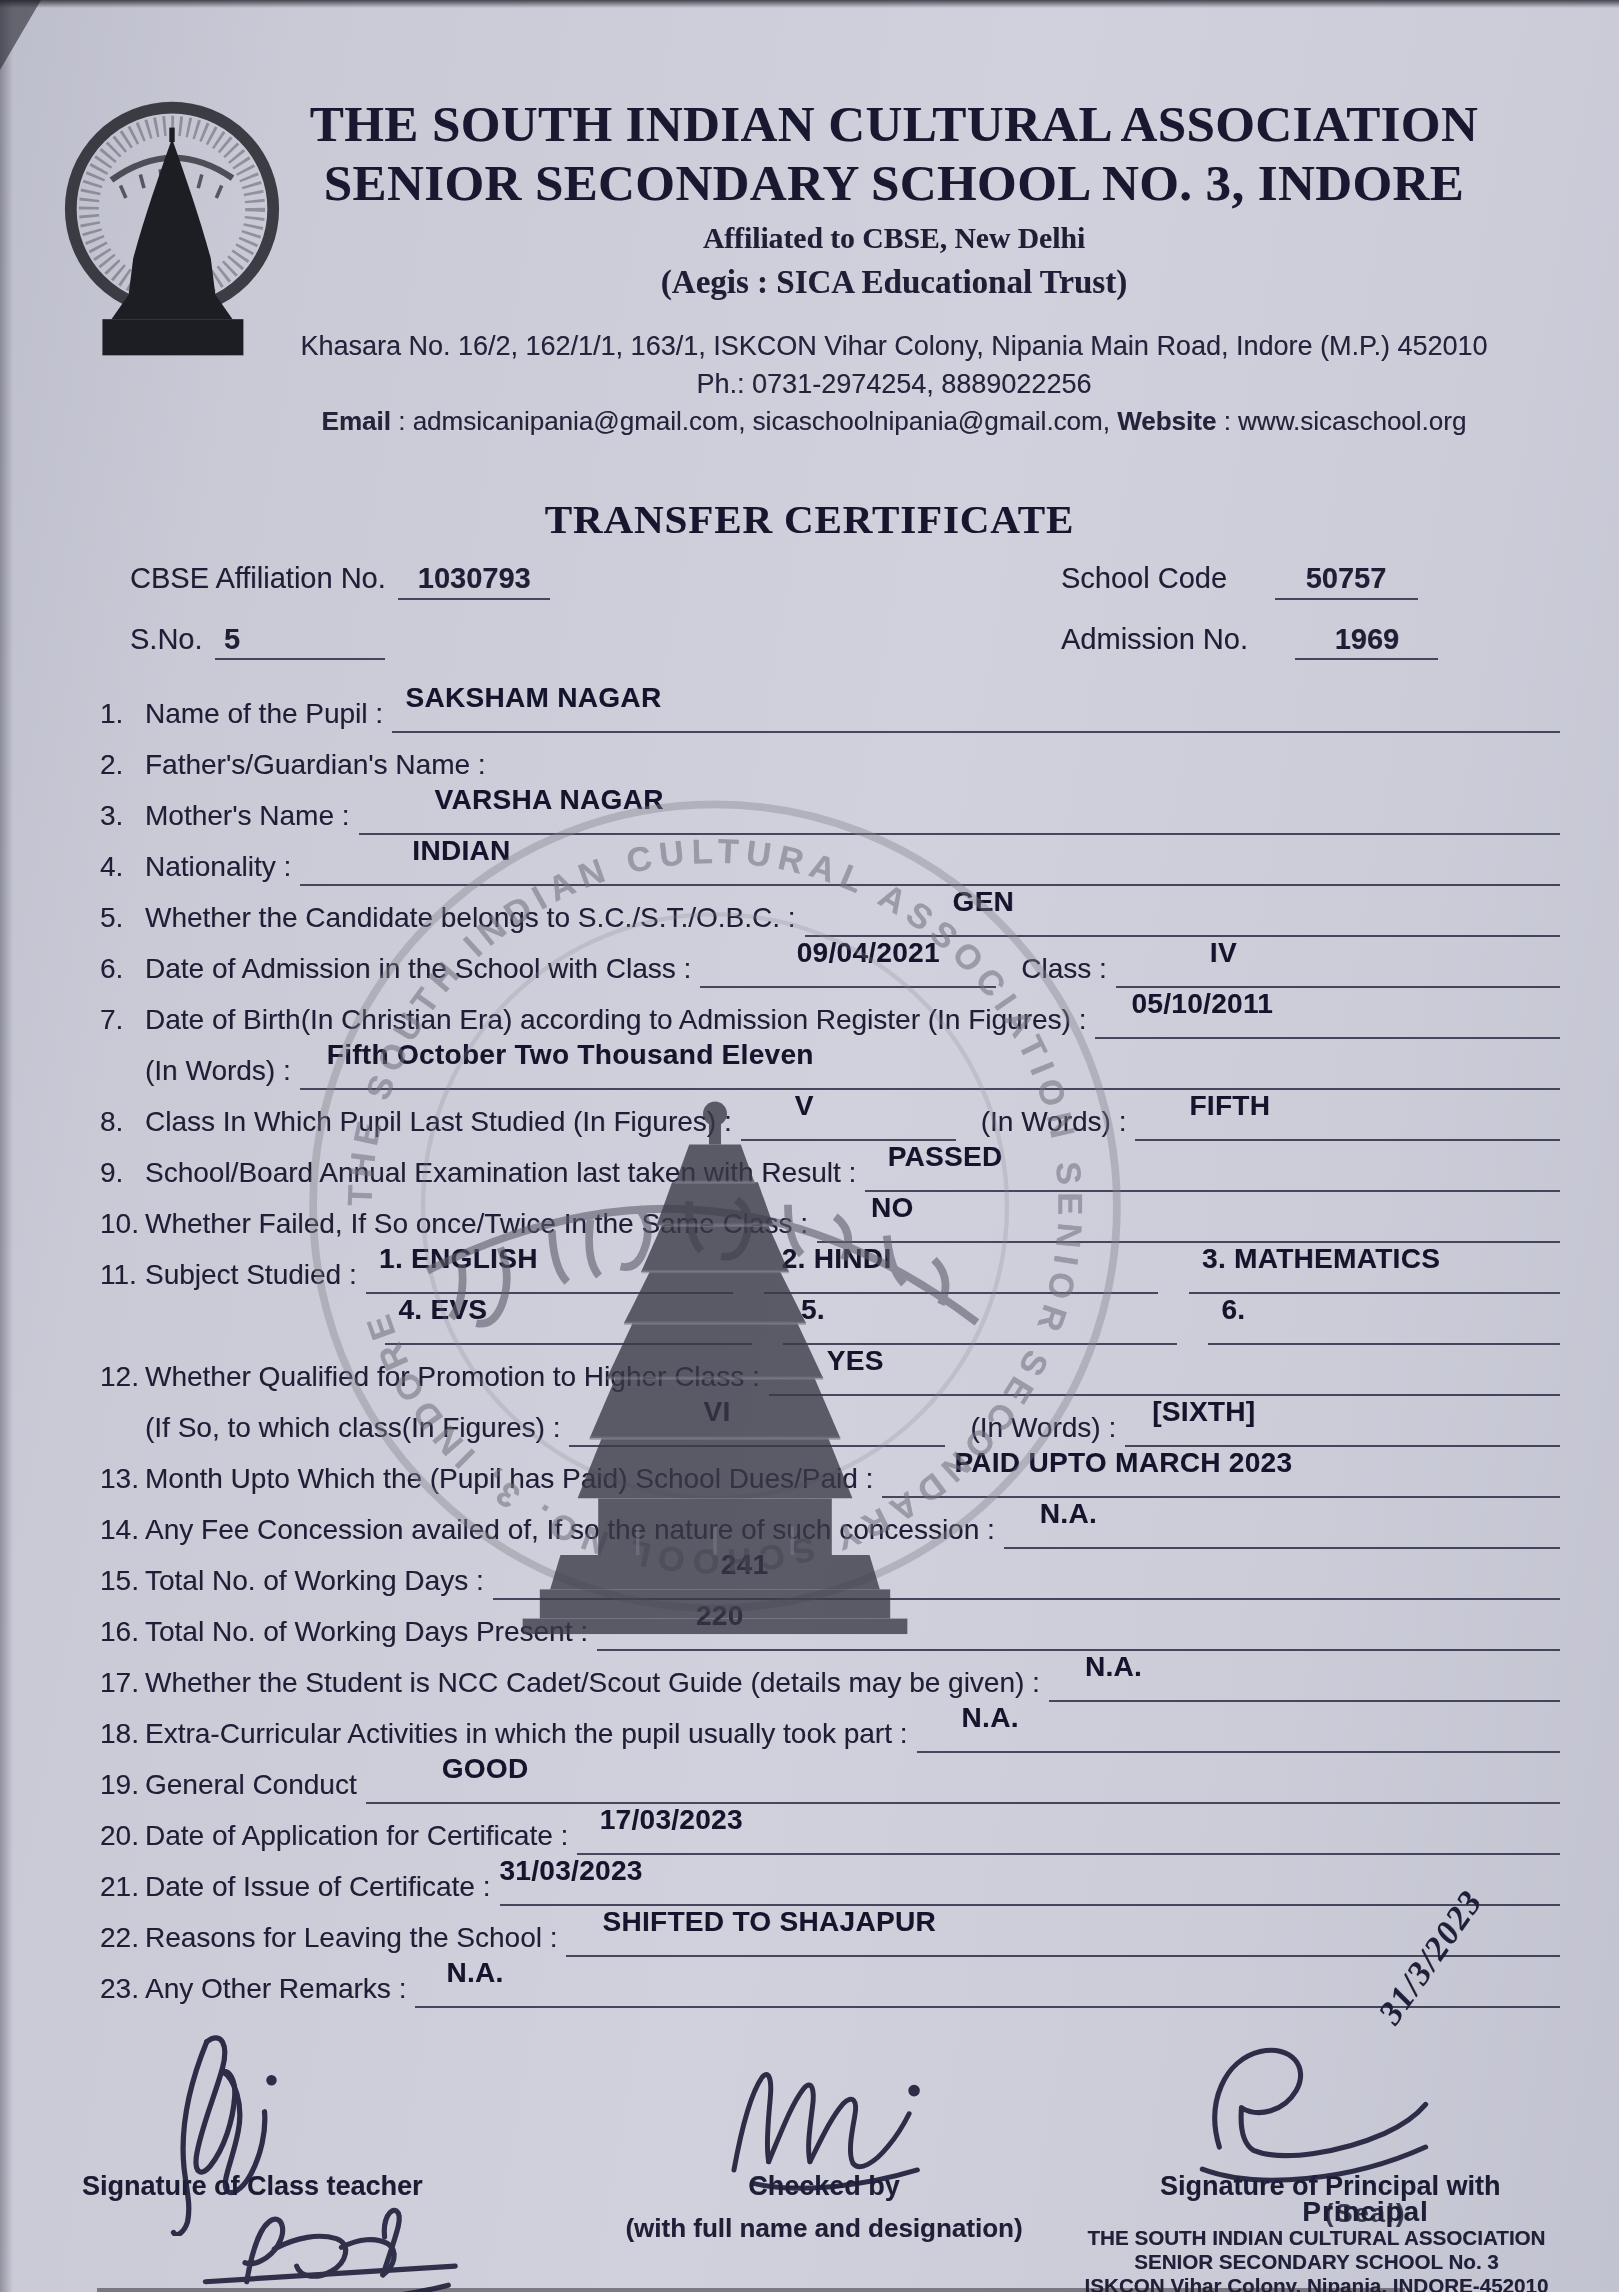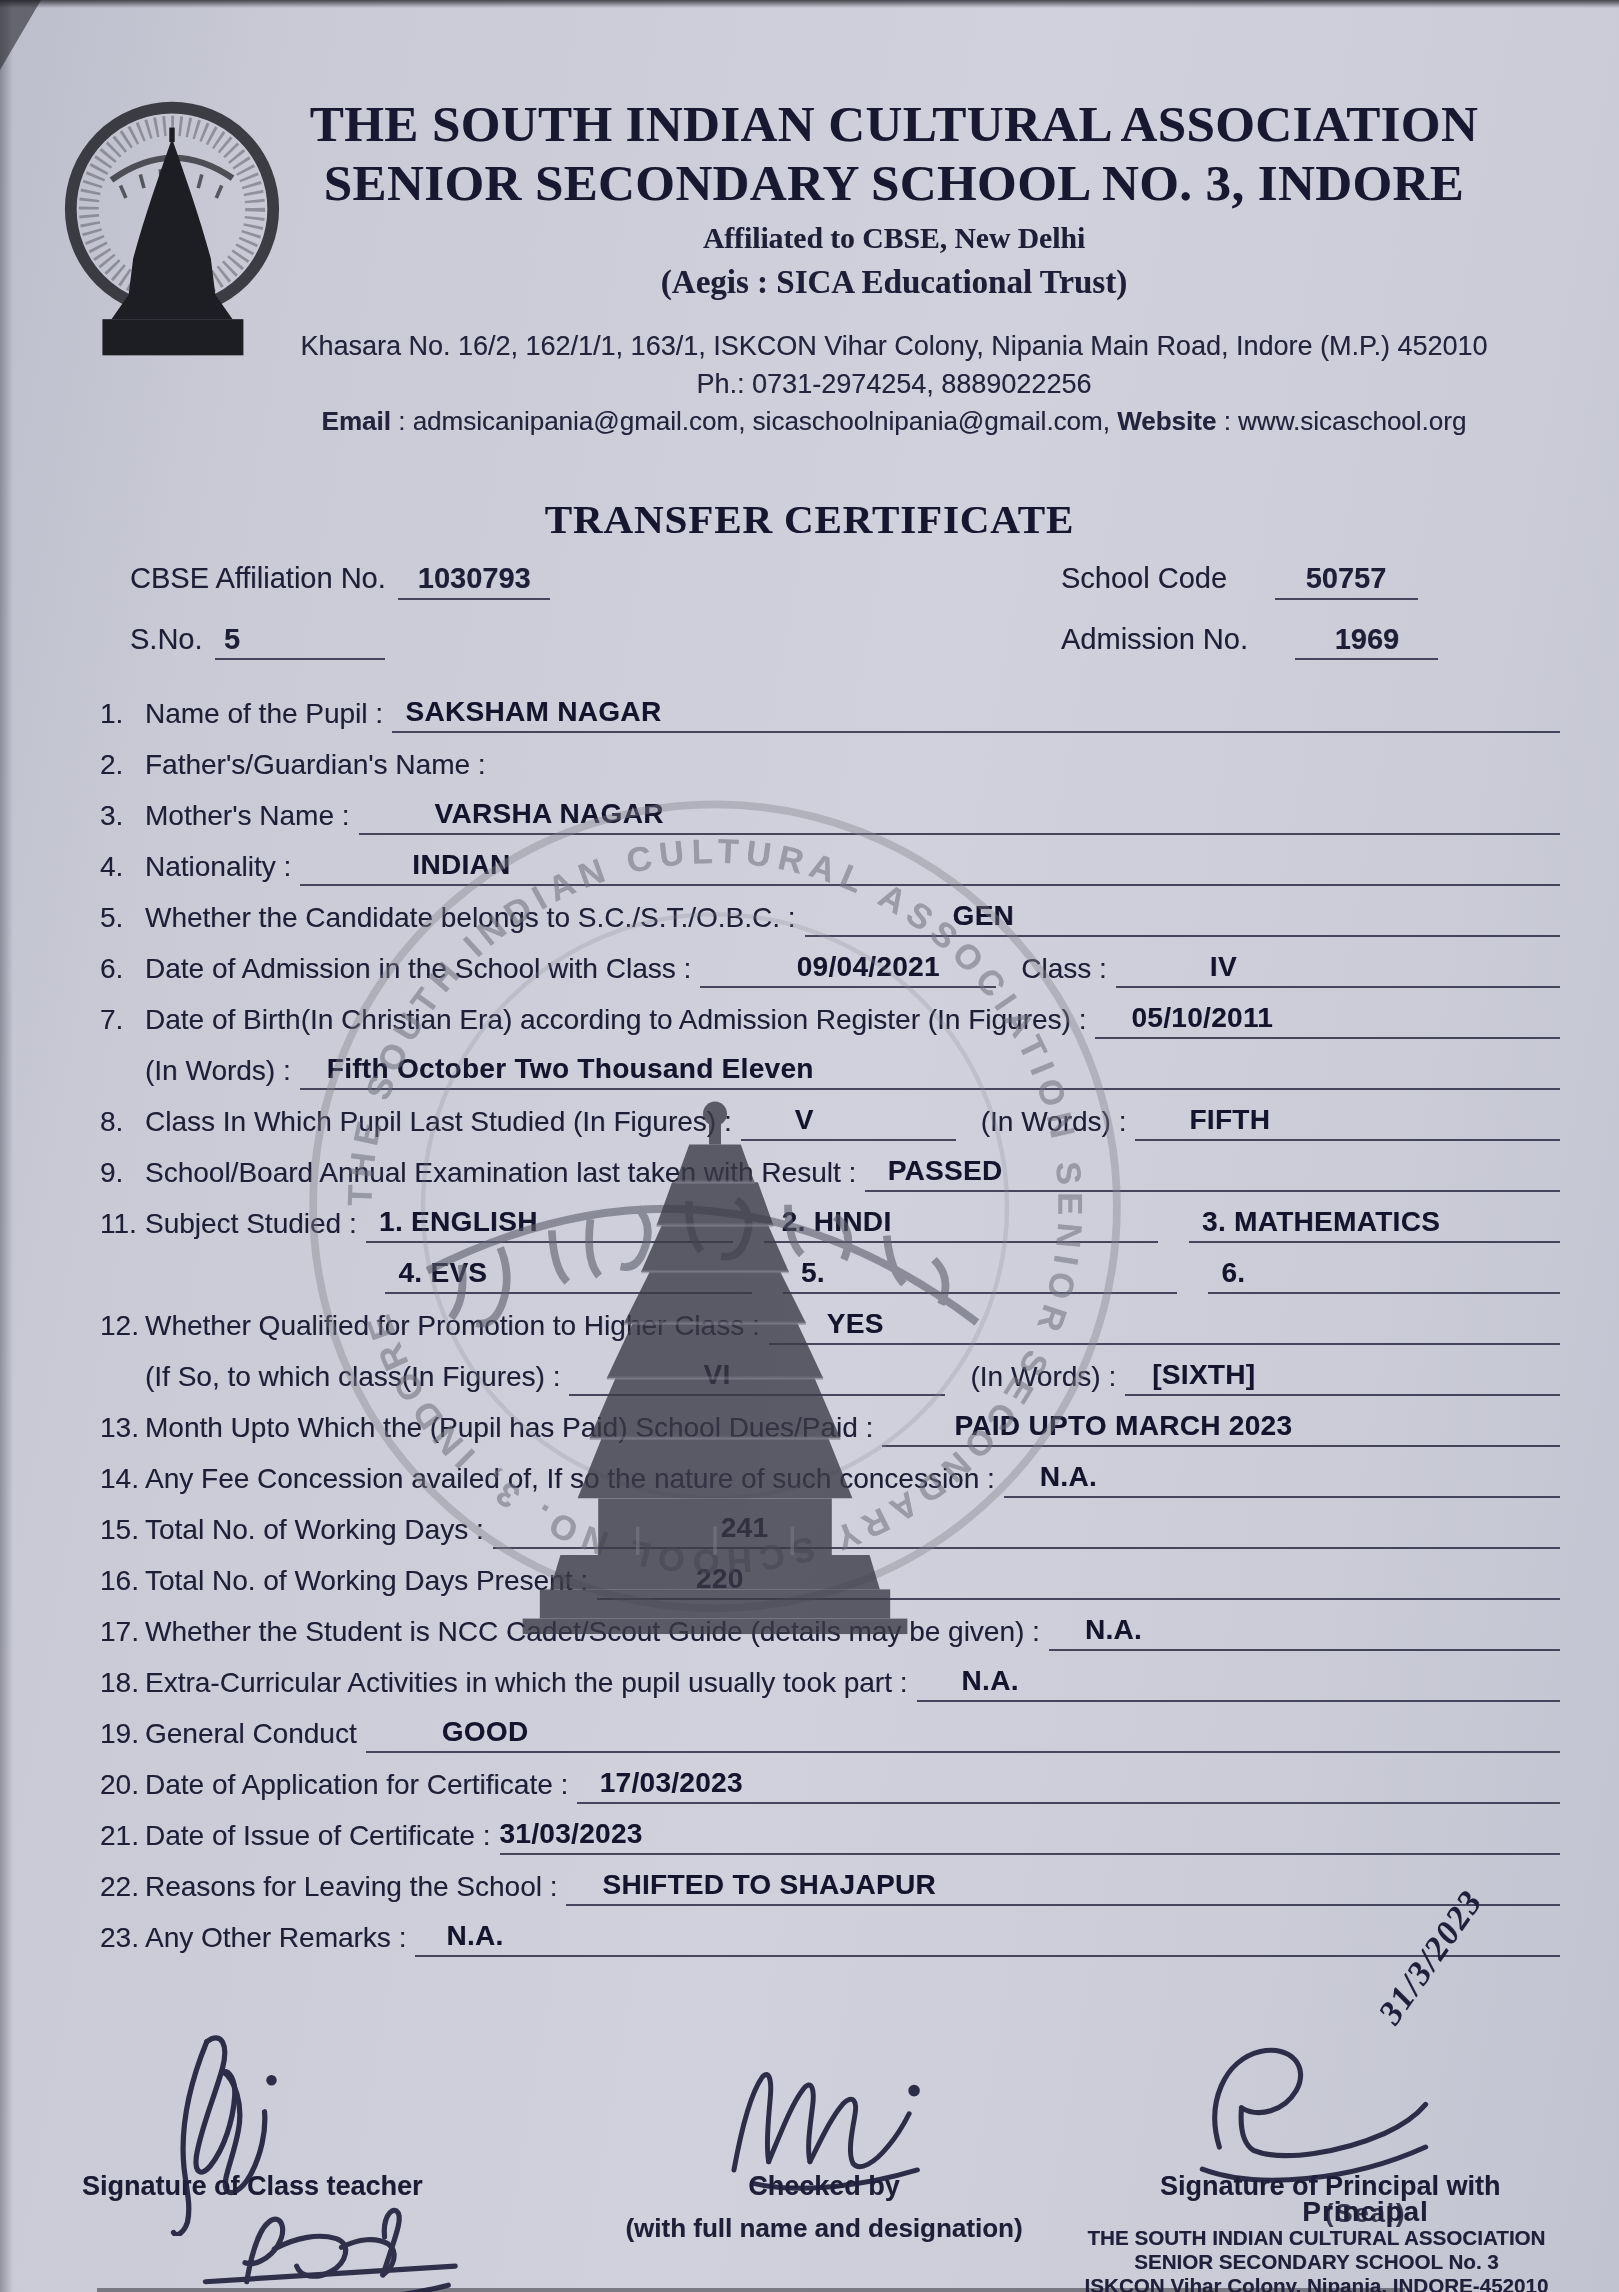--- a/index.html
+++ b/index.html
@@ -43,21 +43,21 @@
 
   
   .items{position:absolute;left:100px;top:682px;width:1460px;font-size:28px;}
   .row{display:flex;align-items:flex-end;height:51px;white-space:nowrap;}
   .num{width:45px;flex:0 0 45px;padding-bottom:2.7px;}
   .lbl{padding-bottom:2.7px;padding-right:9px;}
   .fill{flex:1;display:flex;align-items:flex-end;border-bottom:2.7px solid rgba(35,35,60,.8);min-width:0;}
   .fill.fw330{flex:0 0 296px;justify-content:center;} .fill.fw240{flex:0 0 215px;} .fill.fw420{flex:0 0 376px;}
   .fill.seg1{flex:0 0 367px;} .fill.seg2{flex:0 0 394px;margin-left:31px;} .fill.seg3{margin-left:31px;}
   .lbl2{padding:0 9px 2.7px 25px;}
-  .val{font-weight:bold;padding-bottom:3px;color:#14142c;letter-spacing:0.3px;}
+  .val{font-weight:bold;padding-bottom:17px;color:#14142c;letter-spacing:0.3px;}
   .spacer{flex:0 0 240px;}
 
   
   .stamp{position:absolute;left:285px;top:777px;width:860px;height:906px;z-index:5;pointer-events:none;}
 
   
   .sig{position:absolute;z-index:6;}
   .f-lbl{position:absolute;font-weight:bold;font-size:27px;color:#1b1b33;z-index:4;}
   .seal-wrap{position:absolute;left:1155px;top:2196px;width:421px;text-align:center;z-index:4;}
   .seal-principal{font-weight:bold;font-size:28px;letter-spacing:0.9px;}
@@ -207,20 +207,27 @@
     </div>
 
     <div class="row">
       <span class="num">9.</span>
       <span class="lbl">School/Board Annual Examination last taken with Result :</span>
       <span class="fill">
           <b class="val" style="margin-left:22.4px">PASSED</b>
         </span>
     </div>
 
+    <div class="row">
+      <span class="num">10.</span>
+      <span class="lbl">Whether Failed, If So once/Twice In the Same Class :</span>
+      <span class="fill">
+          <b class="val" style="margin-left:54px">NO</b>
+        </span>
+    </div>
 
     <div class="row">
       <span class="num">11.</span>
       <span class="lbl">Subject Studied :</span>
       <span class="fill seg1">
           <b class="val" style="margin-left:13.4px">1. ENGLISH</b>
         </span>
       <span class="fill seg2">
           <b class="val" style="margin-left:18px">2. HINDI</b>
         </span>

